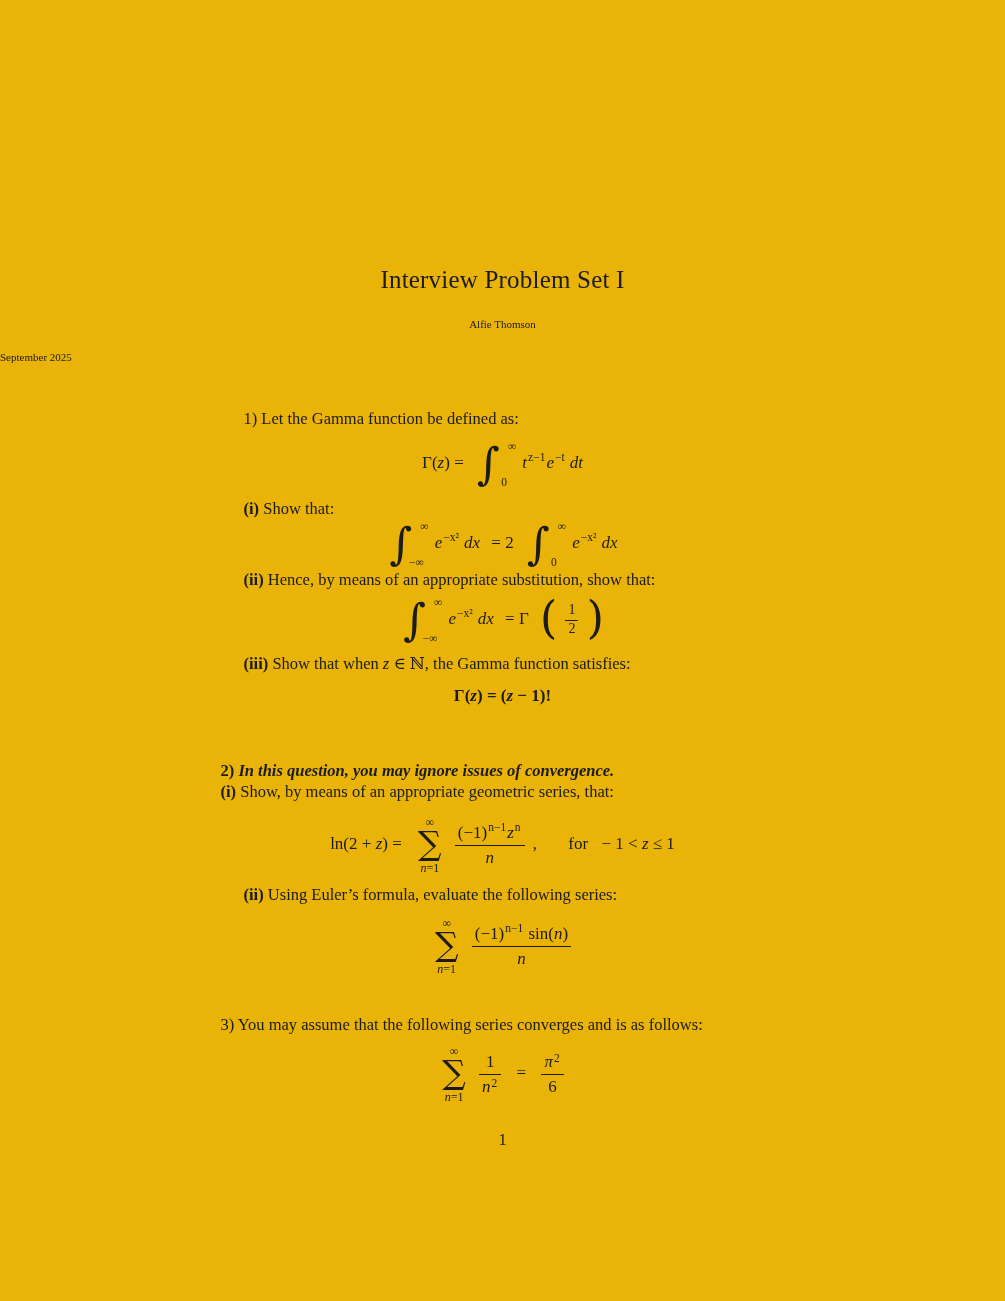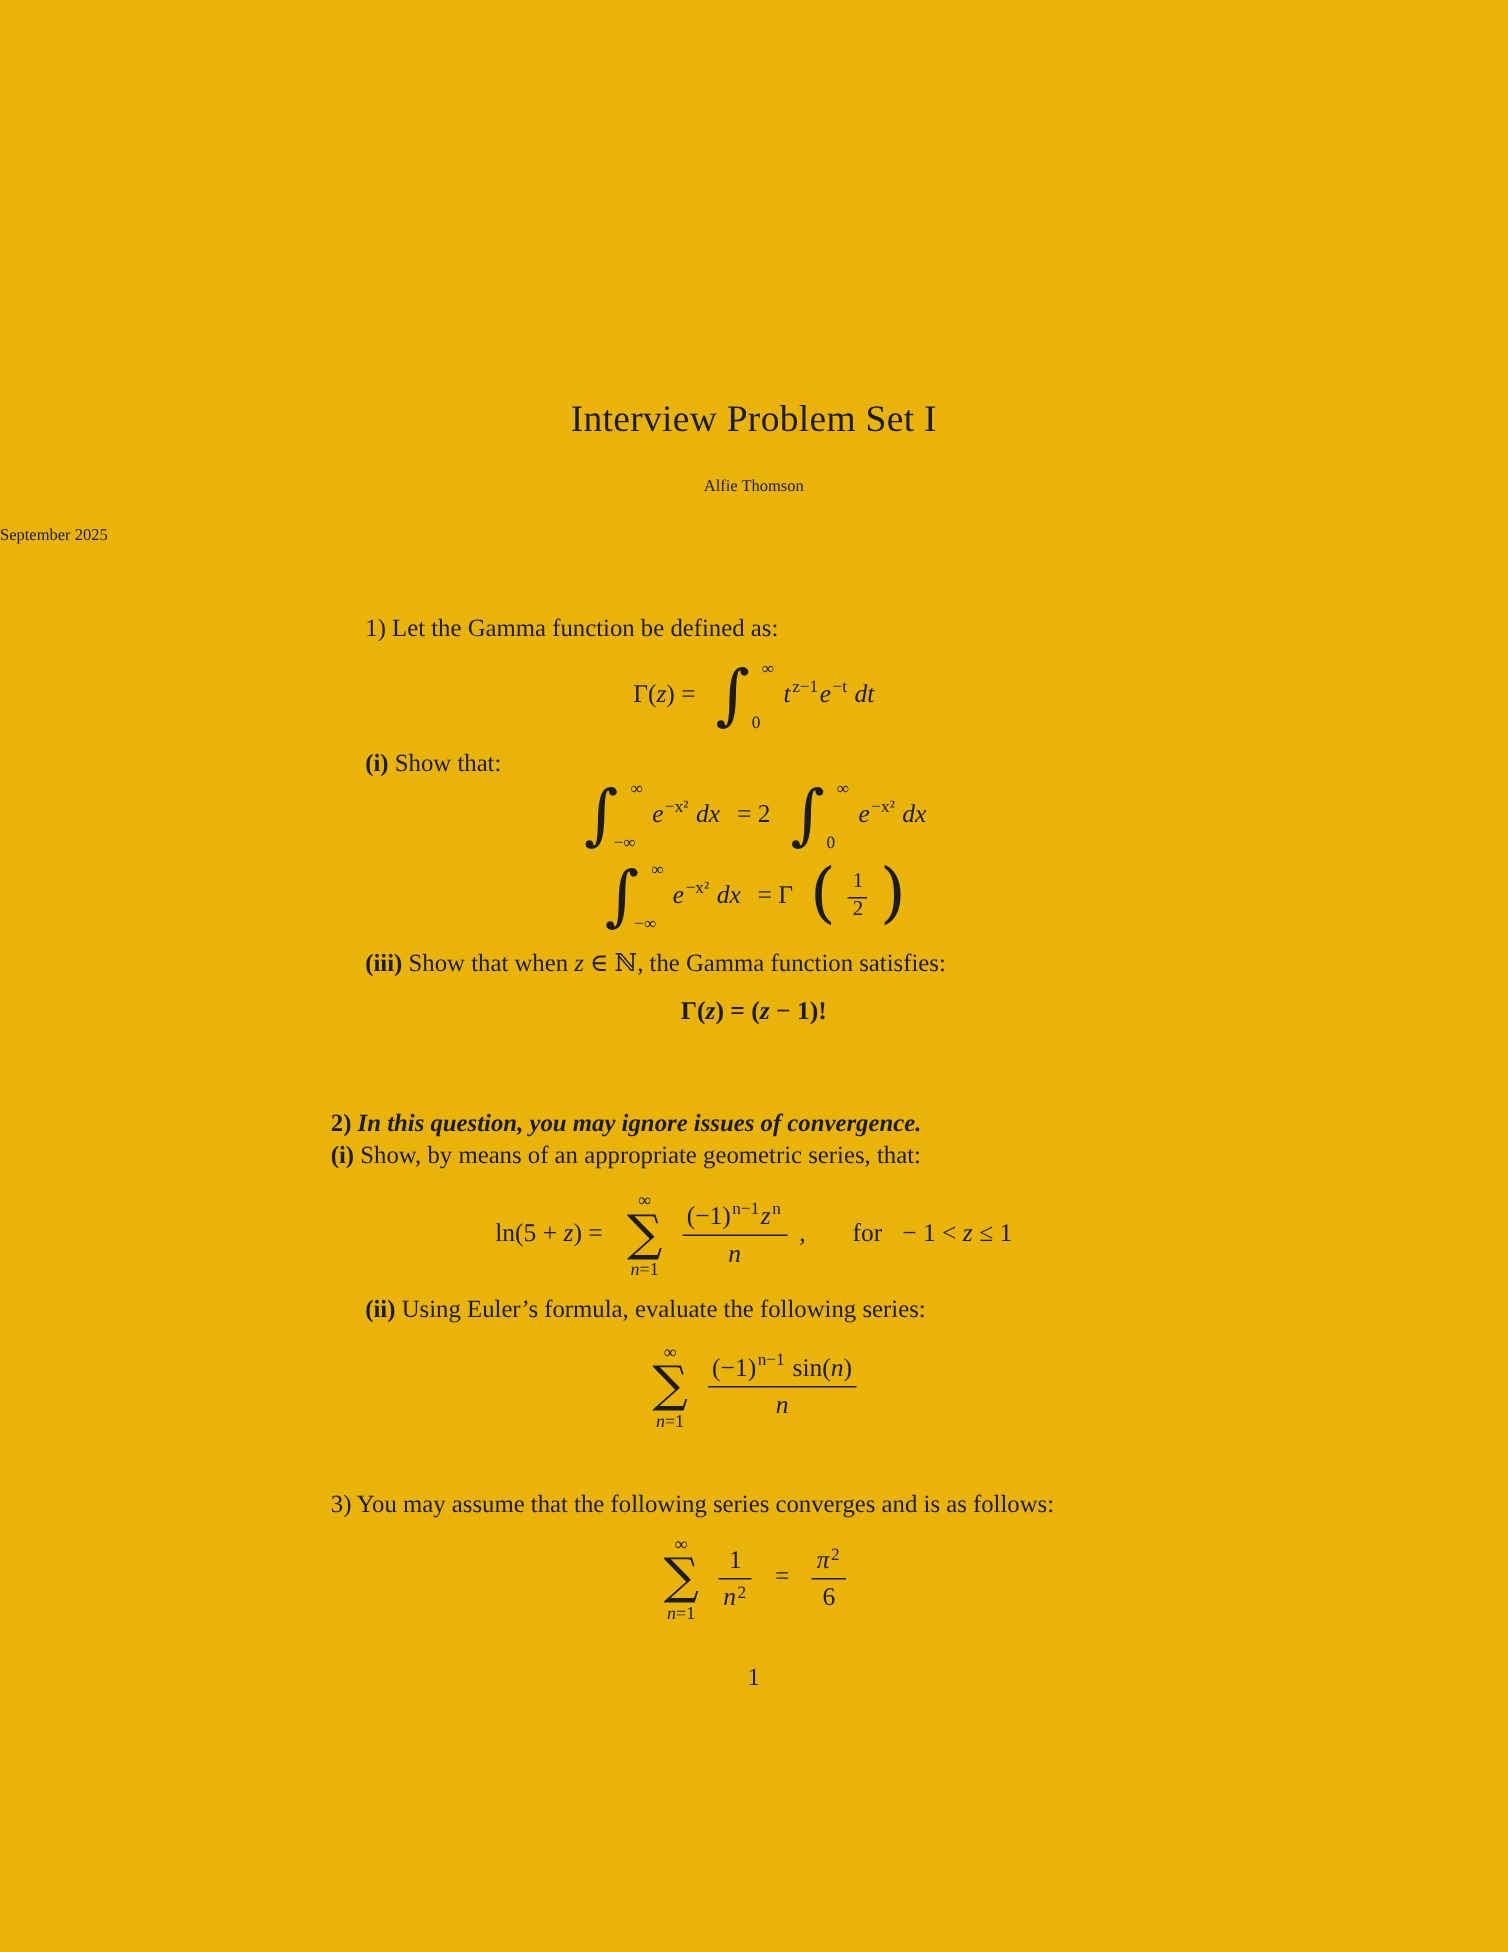--- a/index.html
+++ b/index.html
@@ -137,20 +137,21 @@
           <span class="isym">∫</span>
           <span class="ilims">
               <span class="itop">∞</span>
               <span class="ibot">0</span>
             </span>
         </span>
         <span class="it">e</span><span class="sup">−x²</span><span class="it ml3">dx</span>
       </span>
     </div>
 
+    <p class="line ind1"><span class="bold">(ii)</span><span> Hence, by means of an appropriate substitution, show that:</span></p>
 
     <div class="eq eq-ii">
       <span class="mrow">
         <span class="intg">
           <span class="isym">∫</span>
           <span class="ilims">
               <span class="itop">∞</span>
               <span class="ibot">−∞</span>
             </span>
         </span>
@@ -172,21 +173,21 @@
       <span class="mrow">
         <span class="up">Γ(</span><span class="it">z</span><span class="up">) = (</span><span class="it">z</span><span class="up"> − 1)!</span>
       </span>
     </div>
 
     <p class="line ind0 p2block"><span>2) </span><span class="italic">In this question, you may ignore issues of convergence.</span></p>
     <p class="line ind0"><span class="bold">(i)</span><span> Show, by means of an appropriate geometric series, that:</span></p>
 
     <div class="eq eq-ln">
       <span class="mrow">
-        <span class="up">ln(5 + </span><span class="it">z</span><span class="up mr6">) =</span>
+        <span class="up">ln(2 + </span><span class="it">z</span><span class="up mr6">) =</span>
         <span class="sum">
           <span class="stop">∞</span>
           <span class="ssym">∑</span>
           <span class="sbot"><span class="it">n</span><span class="up">=1</span></span>
         </span>
         <span class="frac">
           <span class="fnum"><span class="up">(−1)</span><span class="sup">n−1</span><span class="it">z</span><span class="sup">n</span></span>
           <span class="fbar"></span>
           <span class="fden it">n</span>
         </span>

